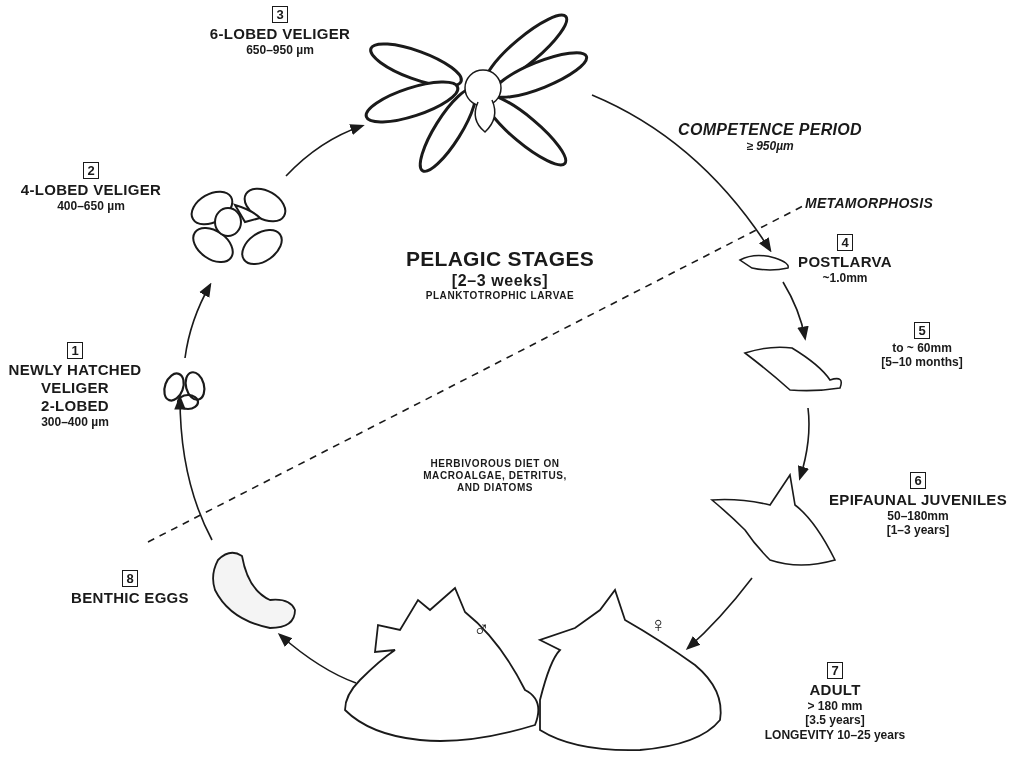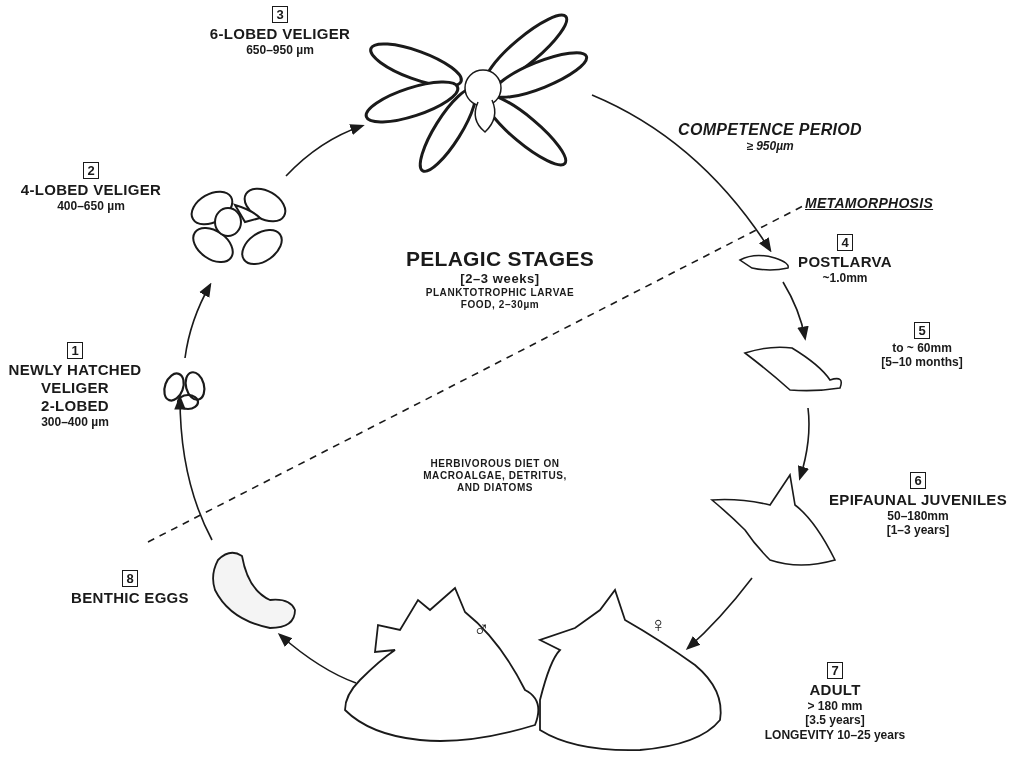--- a/index.html
+++ b/index.html
@@ -125,34 +125,33 @@
   <div class="sub">LONGEVITY 10–25 years</div>
 </div>
 
 <div class="label" style="left:50px; top:568px; width:160px;">
   <div><span class="num">8</span></div>
   <div class="name">BENTHIC EGGS</div>
 </div>
 
 <div class="label" style="left:385px; top:198px; width:230px;">
   <div class="center-title">PELAGIC STAGES</div>
-  <div class="center-sub" style="font-size:13px;">[2–3 weeks]</div>
+  <div class="center-sub" style="font-size:16px;">[2–3 weeks]</div>
   <div class="center-sub">PLANKTOTROPHIC LARVAE</div>
-  <div class="center-sub">FOOD, 2–30µm</div>
 </div>
 
 <div class="label" style="left:385px; top:458px; width:220px;">
   <div class="center-sub">HERBIVOROUS DIET ON</div>
   <div class="center-sub">MACROALGAE, DETRITUS,</div>
   <div class="center-sub">AND DIATOMS</div>
 </div>
 
 <div class="label italic" style="left:665px; top:120px; width:210px;">
   <div class="name" style="font-size:16px;">COMPETENCE PERIOD</div>
   <div class="sub">≥ 950µm</div>
 </div>
 
-<div class="label italic" style="left:805px; top:193px; width:160px; text-align:left;text-decoration:underline;">
+<div class="label italic" style="left:805px; top:193px; width:160px; text-align:left;">
   <span class="name" style="font-size:14px;">METAMORPHOSIS</span>
 </div>
 
 <div class="sex" style="left:473px; top:616px;">♂</div>
 <div class="sex" style="left:650px; top:612px;">♀</div>
 
 </body></html>

